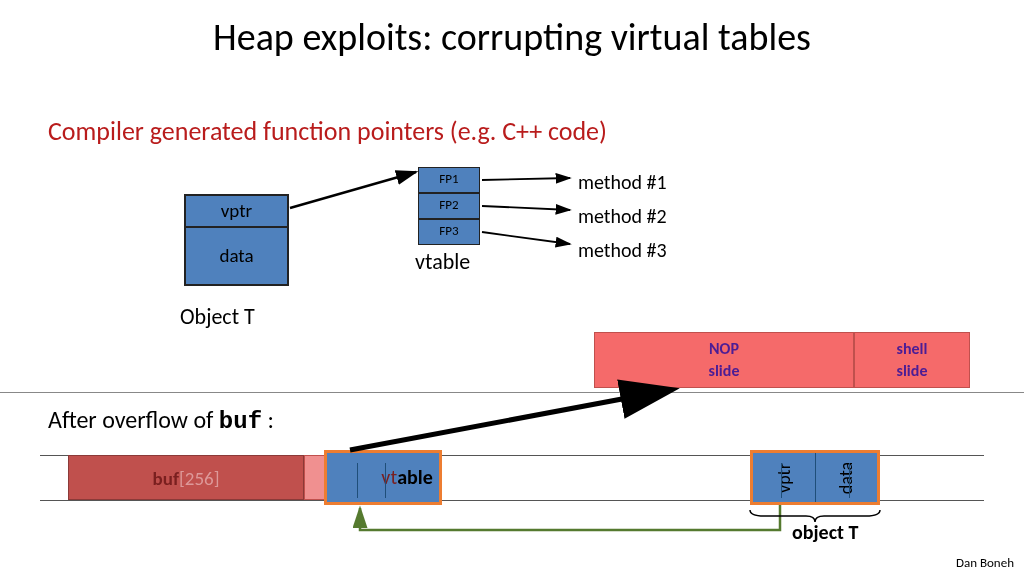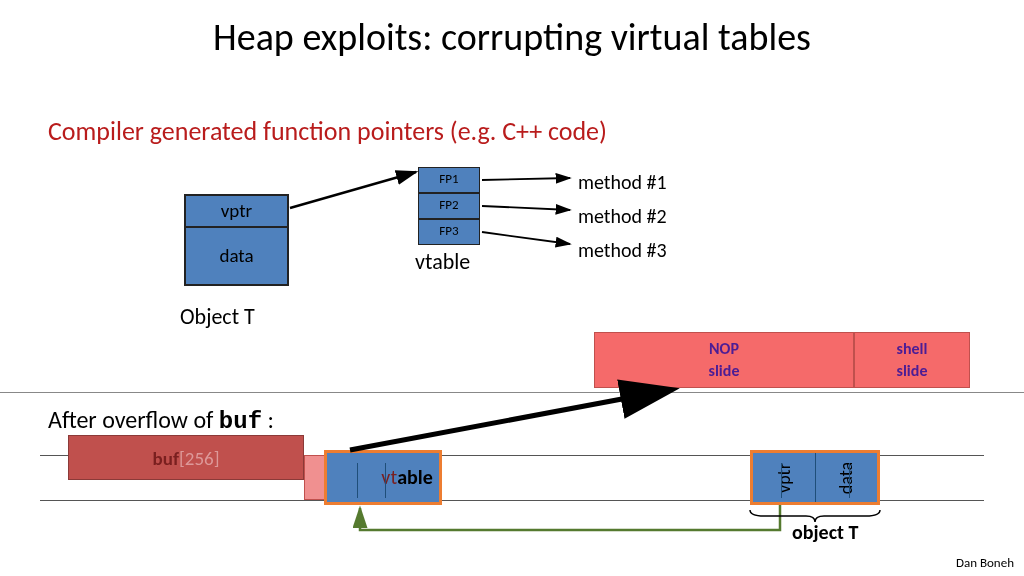--- a/index.html
+++ b/index.html
@@ -33,21 +33,21 @@
   .nopbox .shell { flex: 1; }
 
   
   .hr1 { position: absolute; top: 392px; left: 0; width: 1024px; border-top: 1px solid #888; }
 
   
   .strip-top { position: absolute; top: 455px; left: 40px; width: 944px; border-top: 1px solid #555; }
   .strip-bot { position: absolute; top: 500px; left: 40px; width: 944px; border-top: 1px solid #555; }
 
   
-  .buf { position: absolute; top: 435px; left: 68px; width: 236px; height: 45px; background: #C0504D; border: 1px solid #8B3A38; text-align: center; line-height: 45px; font-weight: bold; font-size: 19px; }
+  .buf { position: absolute; top: 455px; left: 68px; width: 236px; height: 45px; background: #C0504D; border: 1px solid #8B3A38; text-align: center; line-height: 45px; font-weight: bold; font-size: 19px; }
   .buf .name { color: #7A1F1F; }
   .buf .sz { color: #D99; font-weight: normal; }
   .buf-overflow { position: absolute; top: 455px; left: 304px; width: 52px; height: 45px; background: rgba(237,125,125,0.85); border: 1px solid #C0504D; }
 
   
   .vtable2 { position: absolute; top: 450px; left: 324px; width: 118px; height: 55px; background: #4F81BD; border: 3px solid #ED7D31; text-align: center; line-height: 49px; font-size: 20px; }
   .vtable2 .pre { color: #7A1F1F; font-weight: normal; padding-left: 48px; }
   .vtable2 .post { color: #000; font-weight: bold; }
   .vtable2 .div { position: absolute; top: 10px; height: 35px; border-left: 1px solid #1F4E79; }
 

